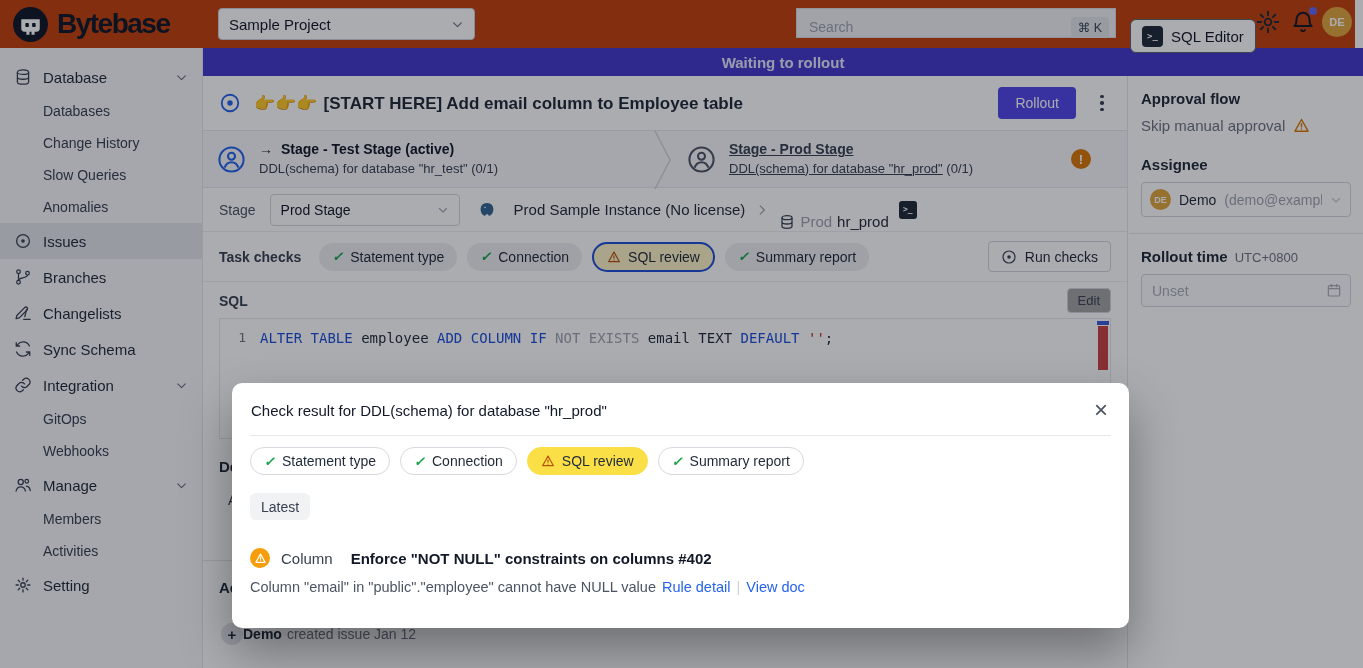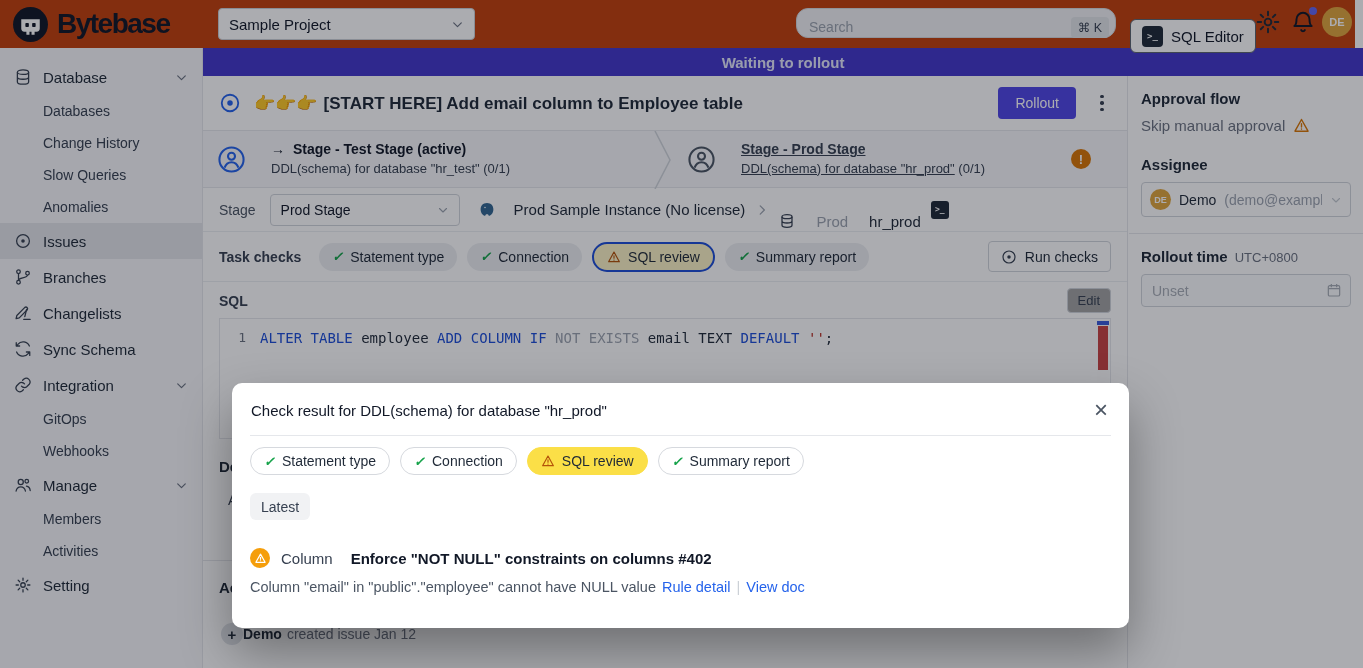--- a/index.html
+++ b/index.html
@@ -9,21 +9,21 @@
 
   
   .topbar{position:absolute;top:0;left:0;right:8px;height:48px;background:#c2410c;display:flex;align-items:center;z-index:2;}
   .logo{width:203px;display:flex;align-items:center;gap:8px;padding-left:12px;}
   .logo-mark{width:37px;height:37px;flex:0 0 auto;}
   .brand-name{font-size:28px;font-weight:800;color:#111827;letter-spacing:-1.5px;}
   .project-select{position:absolute;left:218px;top:8px;width:257px;height:32px;border:1px solid #cbd0d6;border-radius:4px;
       background:#fff;display:flex;align-items:center;padding:0 10px;font-size:15px;color:#111827;cursor:pointer;}
   .project-select .chev{margin-left:auto;}
   .search-box{position:absolute;left:796px;top:8px;width:320px;height:30px;background:#f1f2f4;border:1px solid #d6d9de;
-      border-radius:12px;display:flex;align-items:center;padding:8px 6px 0 10px;}
+      border-radius:0;display:flex;align-items:center;padding:8px 6px 0 10px;}
   .search-box input{flex:1;border:none;background:transparent;outline:none;font-size:14px;color:#374151;font-family:inherit;}
   .search-box input::placeholder{color:#9ca3af;}
   .kbd{background:#e3e5e9;border-radius:4px;padding:3px 7px;font-size:12.5px;color:#374151;}
   .sqled-btn{position:absolute;left:1130px;top:7px;height:34px;display:flex;align-items:center;gap:8px;padding:0 11px;
       border:1px solid #5b6470;border-radius:6px;background:#fff;font-size:15px;color:#111827;cursor:pointer;margin-top:12px;}
   .term-ico{width:21px;height:21px;background:#1f2937;border-radius:4px;color:#fff;display:flex;align-items:center;
       justify-content:center;font-family:"DejaVu Sans Mono",monospace;font-size:9px;font-weight:700;}
   .term-ico::before{content:">_";}
   .topbar-ico{position:absolute;top:9px;width:26px;height:26px;cursor:pointer;}
   .bell-wrap{position:absolute;left:1290px;top:9px;width:26px;height:26px;cursor:pointer;}
@@ -46,38 +46,38 @@
   
   .main{position:absolute;left:203px;top:76px;width:925px;bottom:0;background:#fff;border-right:1px solid #e5e7eb;z-index:1;}
   .issue-header{height:54px;display:flex;align-items:center;padding:0 16px;gap:13px;}
   .issue-title{font-size:17px;font-weight:700;color:#1f2937;flex:1;white-space:nowrap;overflow:hidden;}
   .title-hands{margin-right:6px;}
   .rollout-btn{background:#4f46e5;color:#fff;font-size:14px;font-weight:500;padding:8px 17px;border-radius:4px;border:none;cursor:pointer;}
   .kebab{width:18px;height:26px;display:flex;flex-direction:column;align-items:center;justify-content:center;gap:3px;cursor:pointer;margin-left:4px;}
   .kebab i{width:3.5px;height:3.5px;border-radius:50%;background:#374151;}
 
   .pipeline{height:58px;background:#f7f8fa;border-top:1px solid #e5e7eb;border-bottom:1px solid #e5e7eb;display:flex;align-items:stretch;}
-  .stage-cell{display:flex;align-items:center;gap:25px;padding:0 14px;cursor:pointer;}
+  .stage-cell{display:flex;align-items:center;gap:13px;padding:0 14px;cursor:pointer;}
   .stage-cell.first{width:450px;}
   .stage-cell.second{flex:1;}
   .stage-t1{font-size:14px;font-weight:700;color:#111827;line-height:1.45;}
   .stage-t1 .arrow{margin-right:8px;font-weight:400;}
   .stage-t2{font-size:13px;color:#374151;line-height:1.45;}
   .stage-cell.second .stage-t1{color:#374151;font-weight:600;text-decoration:underline;}
   .stage-cell.second .stage-t2 .und{text-decoration:underline;}
   .warn-badge{margin-left:auto;margin-right:22px;width:20px;height:20px;border-radius:50%;background:#d97706;color:#fff;
       font-weight:700;font-size:13px;display:flex;align-items:center;justify-content:center;align-self:center;}
 
   .stage-row{height:44px;display:flex;align-items:center;padding:0 16px;gap:10px;border-bottom:1px solid #eceef1;}
   .stage-row .lbl{font-size:14px;color:#4b5563;margin-right:4px;}
   .mini-select{width:190px;height:32px;border:1px solid #d1d5db;border-radius:4px;background:#fff;display:flex;align-items:center;
       padding:0 10px;font-size:14px;color:#111827;cursor:pointer;}
   .mini-select .chev{margin-left:auto;}
   .inst-link{display:flex;align-items:center;gap:18px;font-size:15px;color:#1f2937;margin-left:8px;cursor:pointer;}
-  .db-link{display:flex;gap:21px;font-size:15px;cursor:pointer;margin-top:24px;}
+  .db-link{display:flex;align-items:center;gap:5px;font-size:15px;cursor:pointer;margin-top:24px;}
   .db-env{color:#9ca3af;}
   .db-name{color:#1f2937;}
   .term-ico.small{width:18px;height:18px;font-size:8px;border-radius:3px;}
 
   .checks-row{height:50px;display:flex;align-items:center;padding:0 16px;border-bottom:1px solid #eceef1;}
   .checks-lbl{font-size:14px;font-weight:600;color:#374151;margin-right:8px;}
   .pill{display:inline-flex;align-items:center;gap:7px;height:28px;padding:0 13px;border-radius:999px;background:#edeff2;
       font-size:14px;color:#1f2937;margin-left:10px;cursor:pointer;white-space:nowrap;}
   .pill.warn-sel{background:#fcf3c5;border:2px solid #1d4ed8;height:30px;}
   .ck{color:#16a34a;font-size:13px;font-weight:700;}

